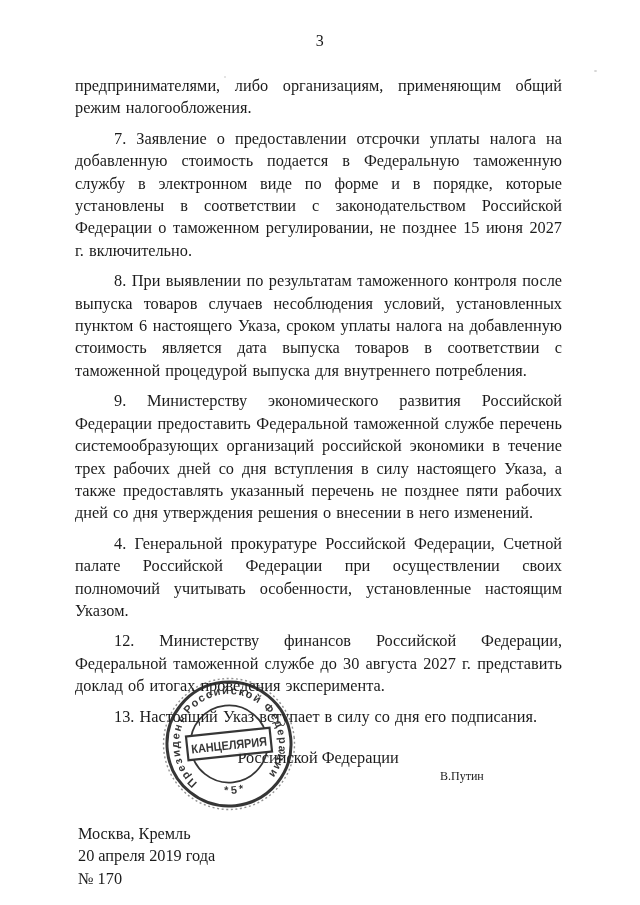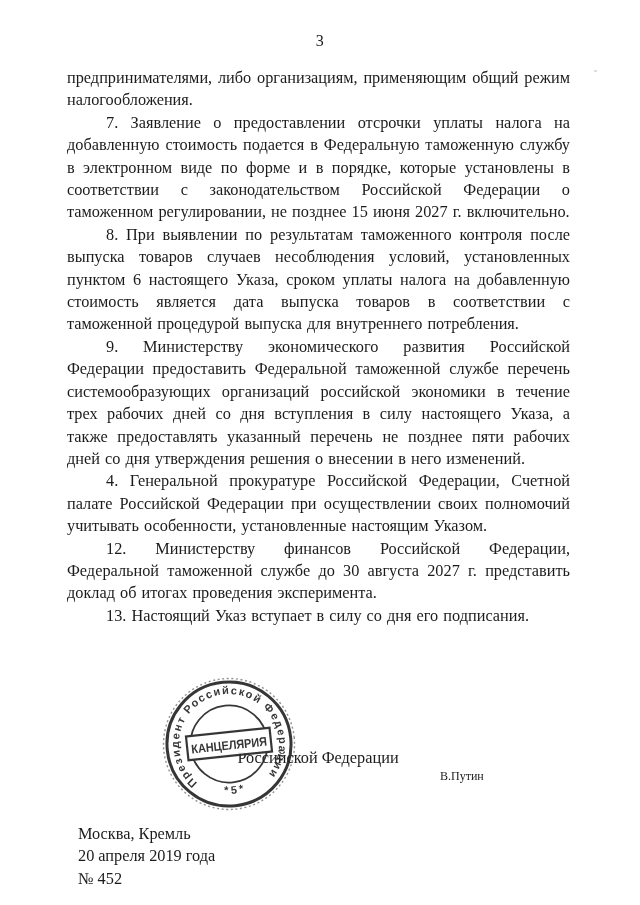--- a/index.html
+++ b/index.html
@@ -13,21 +13,21 @@
   }
   .page-number {
     position:absolute; top:32px; left:0; width:640px;
     text-align:center; font-size:16px; letter-spacing:0.5px;
   }
   .body-text {
     position:absolute; left:67px; top:67px; width:503px;
     font-size:16.3px; line-height:22.4px;
     text-align:justify; text-justify:inter-word;
   }
-  .body-text p { margin:0; text-indent:39px; word-spacing:1px; }
+  .body-text p { margin:8px; text-indent:39px; word-spacing:1px; }
   .body-text p.no-indent { text-indent:0; }
 
   .signature-block {
     position:absolute; left:230px; top:747px; width:176px;
     text-align:center; font-size:16.3px; line-height:22.4px;
   }
   .signature-name {
     position:absolute; left:440px; top:769px;
     font-size:12px;
   }
@@ -59,21 +59,21 @@
   </div>
 
 <div class="signature-block">
   <div>Российской Федерации</div>
 </div>
 <div class="signature-name">В.Путин</div>
 
 <div class="footer-block">
   <div>Москва, Кремль</div>
   <div>20 апреля 2019 года</div>
-  <div>№ 452</div>
+  <div>№ 170</div>
 </div>
 
 <div class="stamp">
   <svg viewBox="0 0 164 164" xmlns="http://www.w3.org/2000/svg">
     <g transform="rotate(-6 82 82)" fill="none" stroke="#262626">
 
       <circle cx="82" cy="82" r="65.5" stroke-width="1.4" stroke-dasharray="2 2.6" opacity="0.55"></circle>
 
       <circle cx="82" cy="82" r="62" stroke-width="3"></circle>
 

